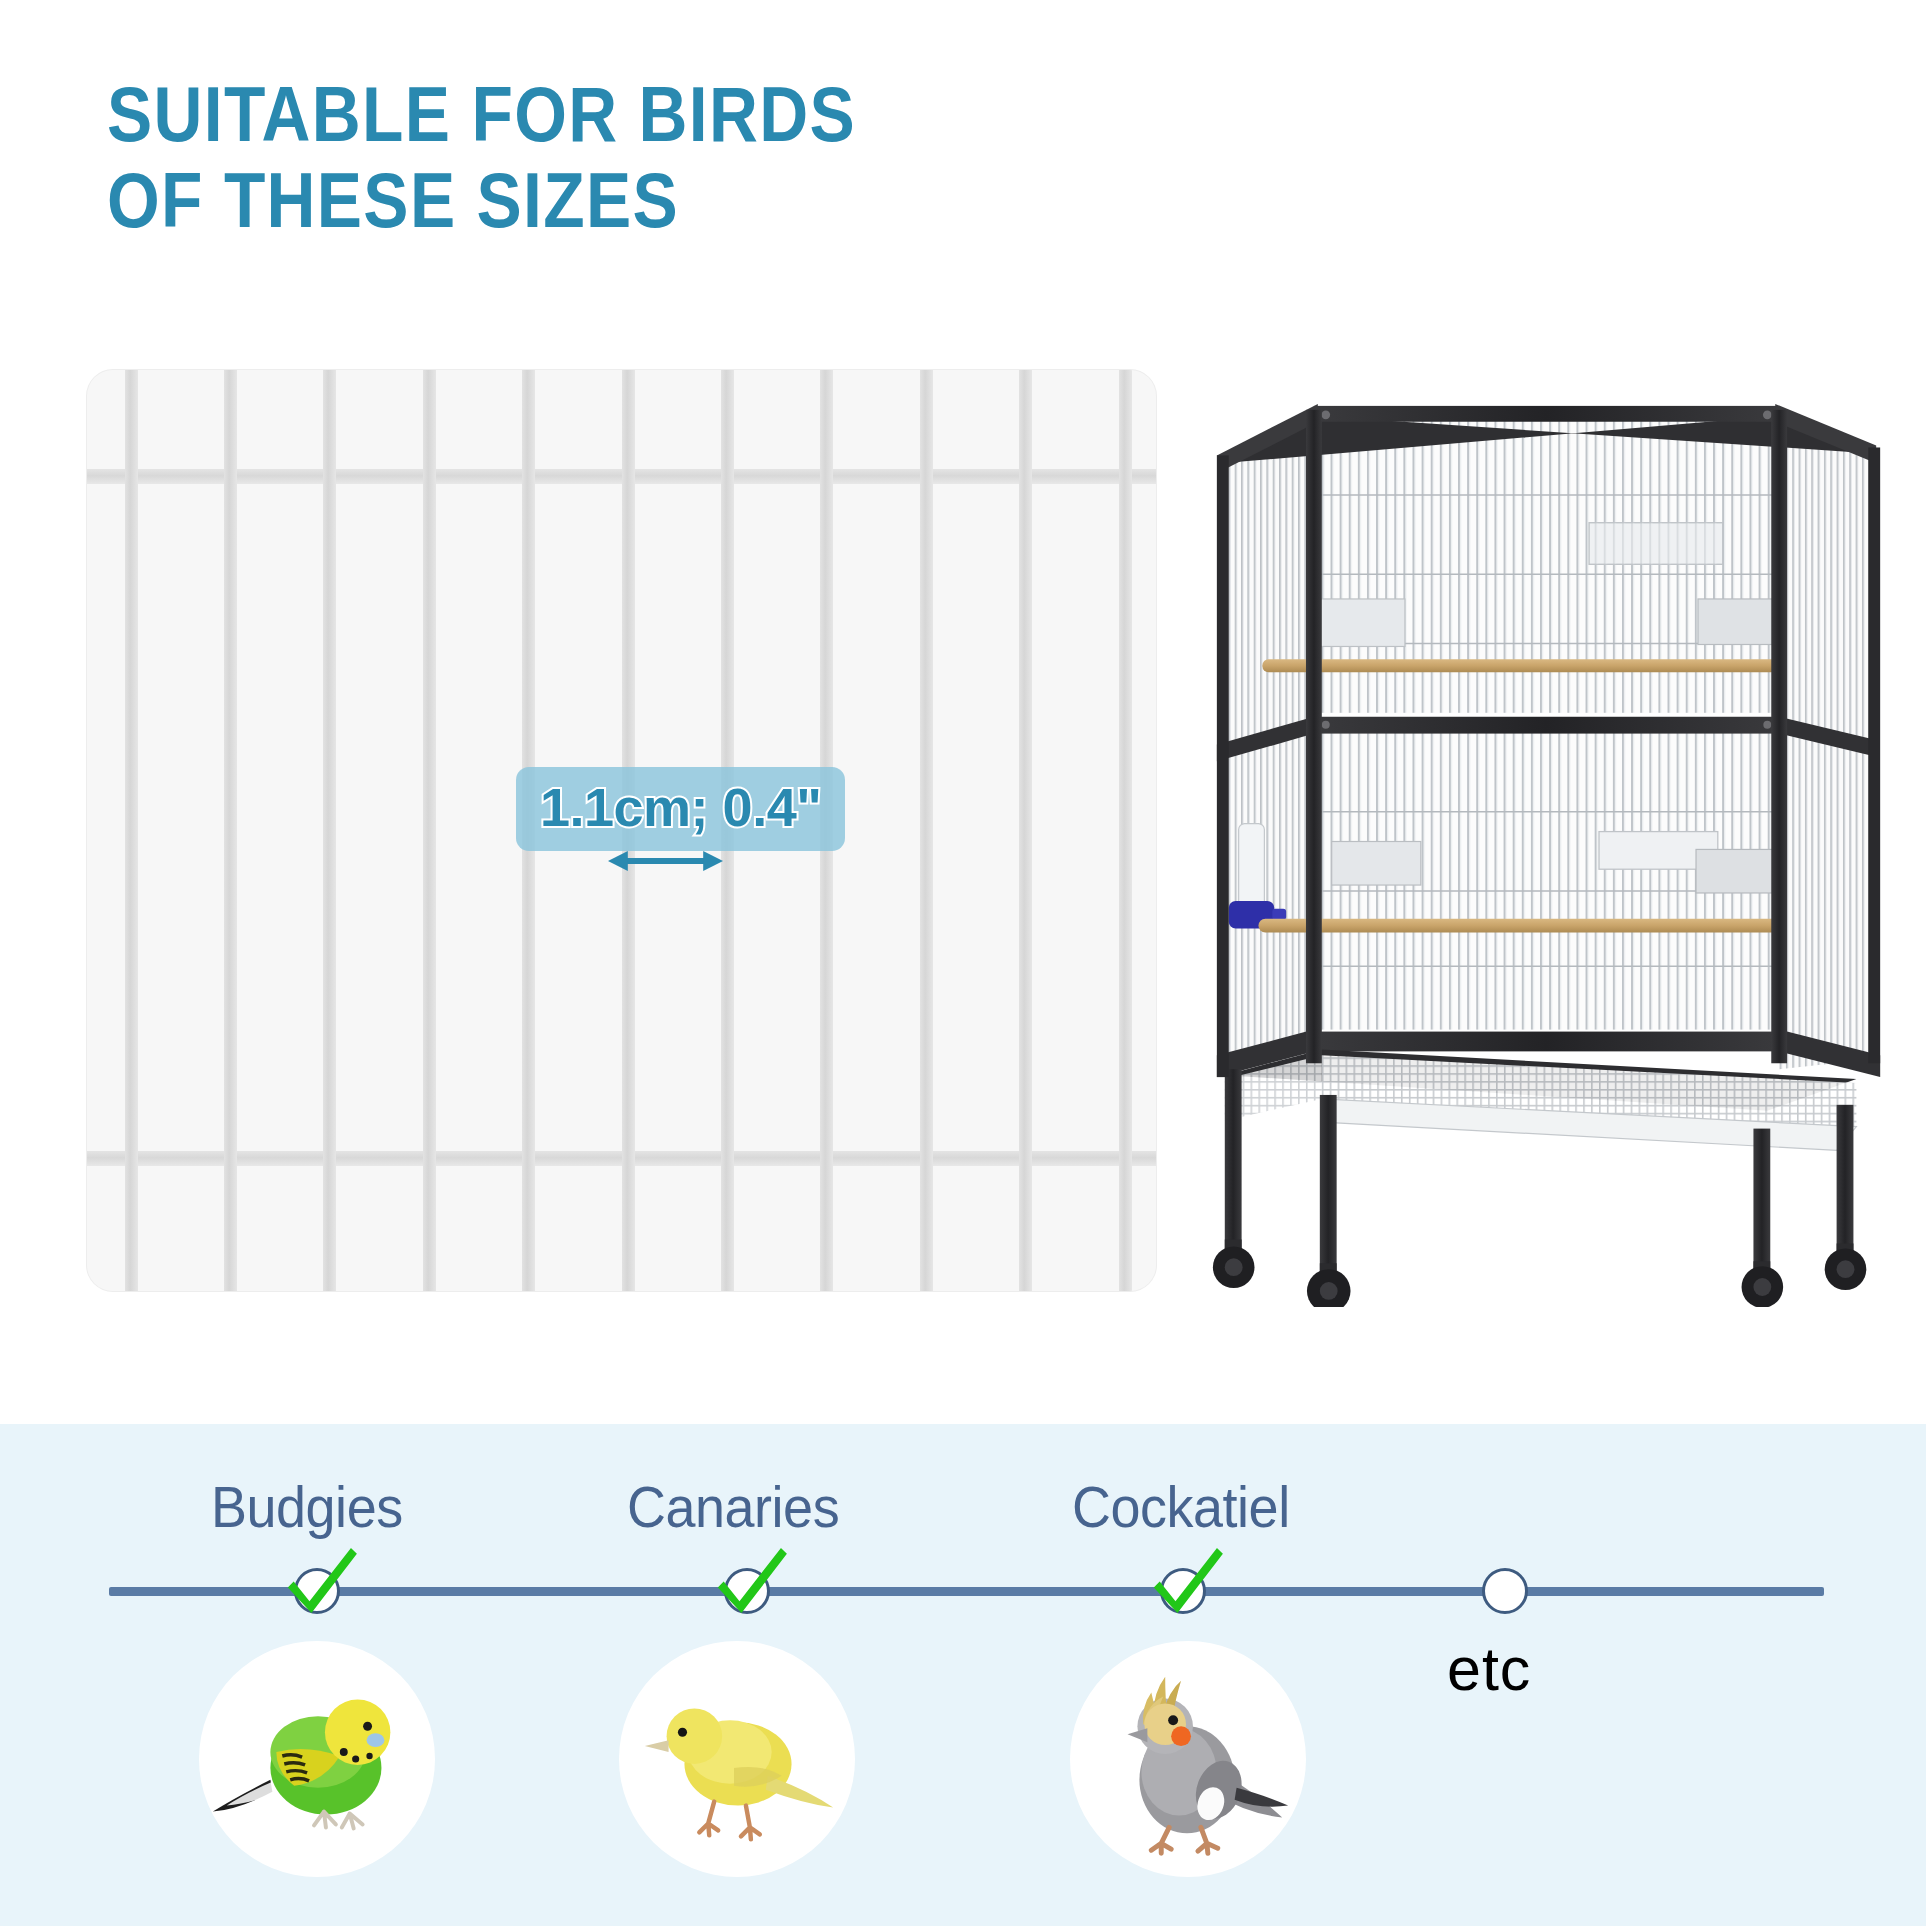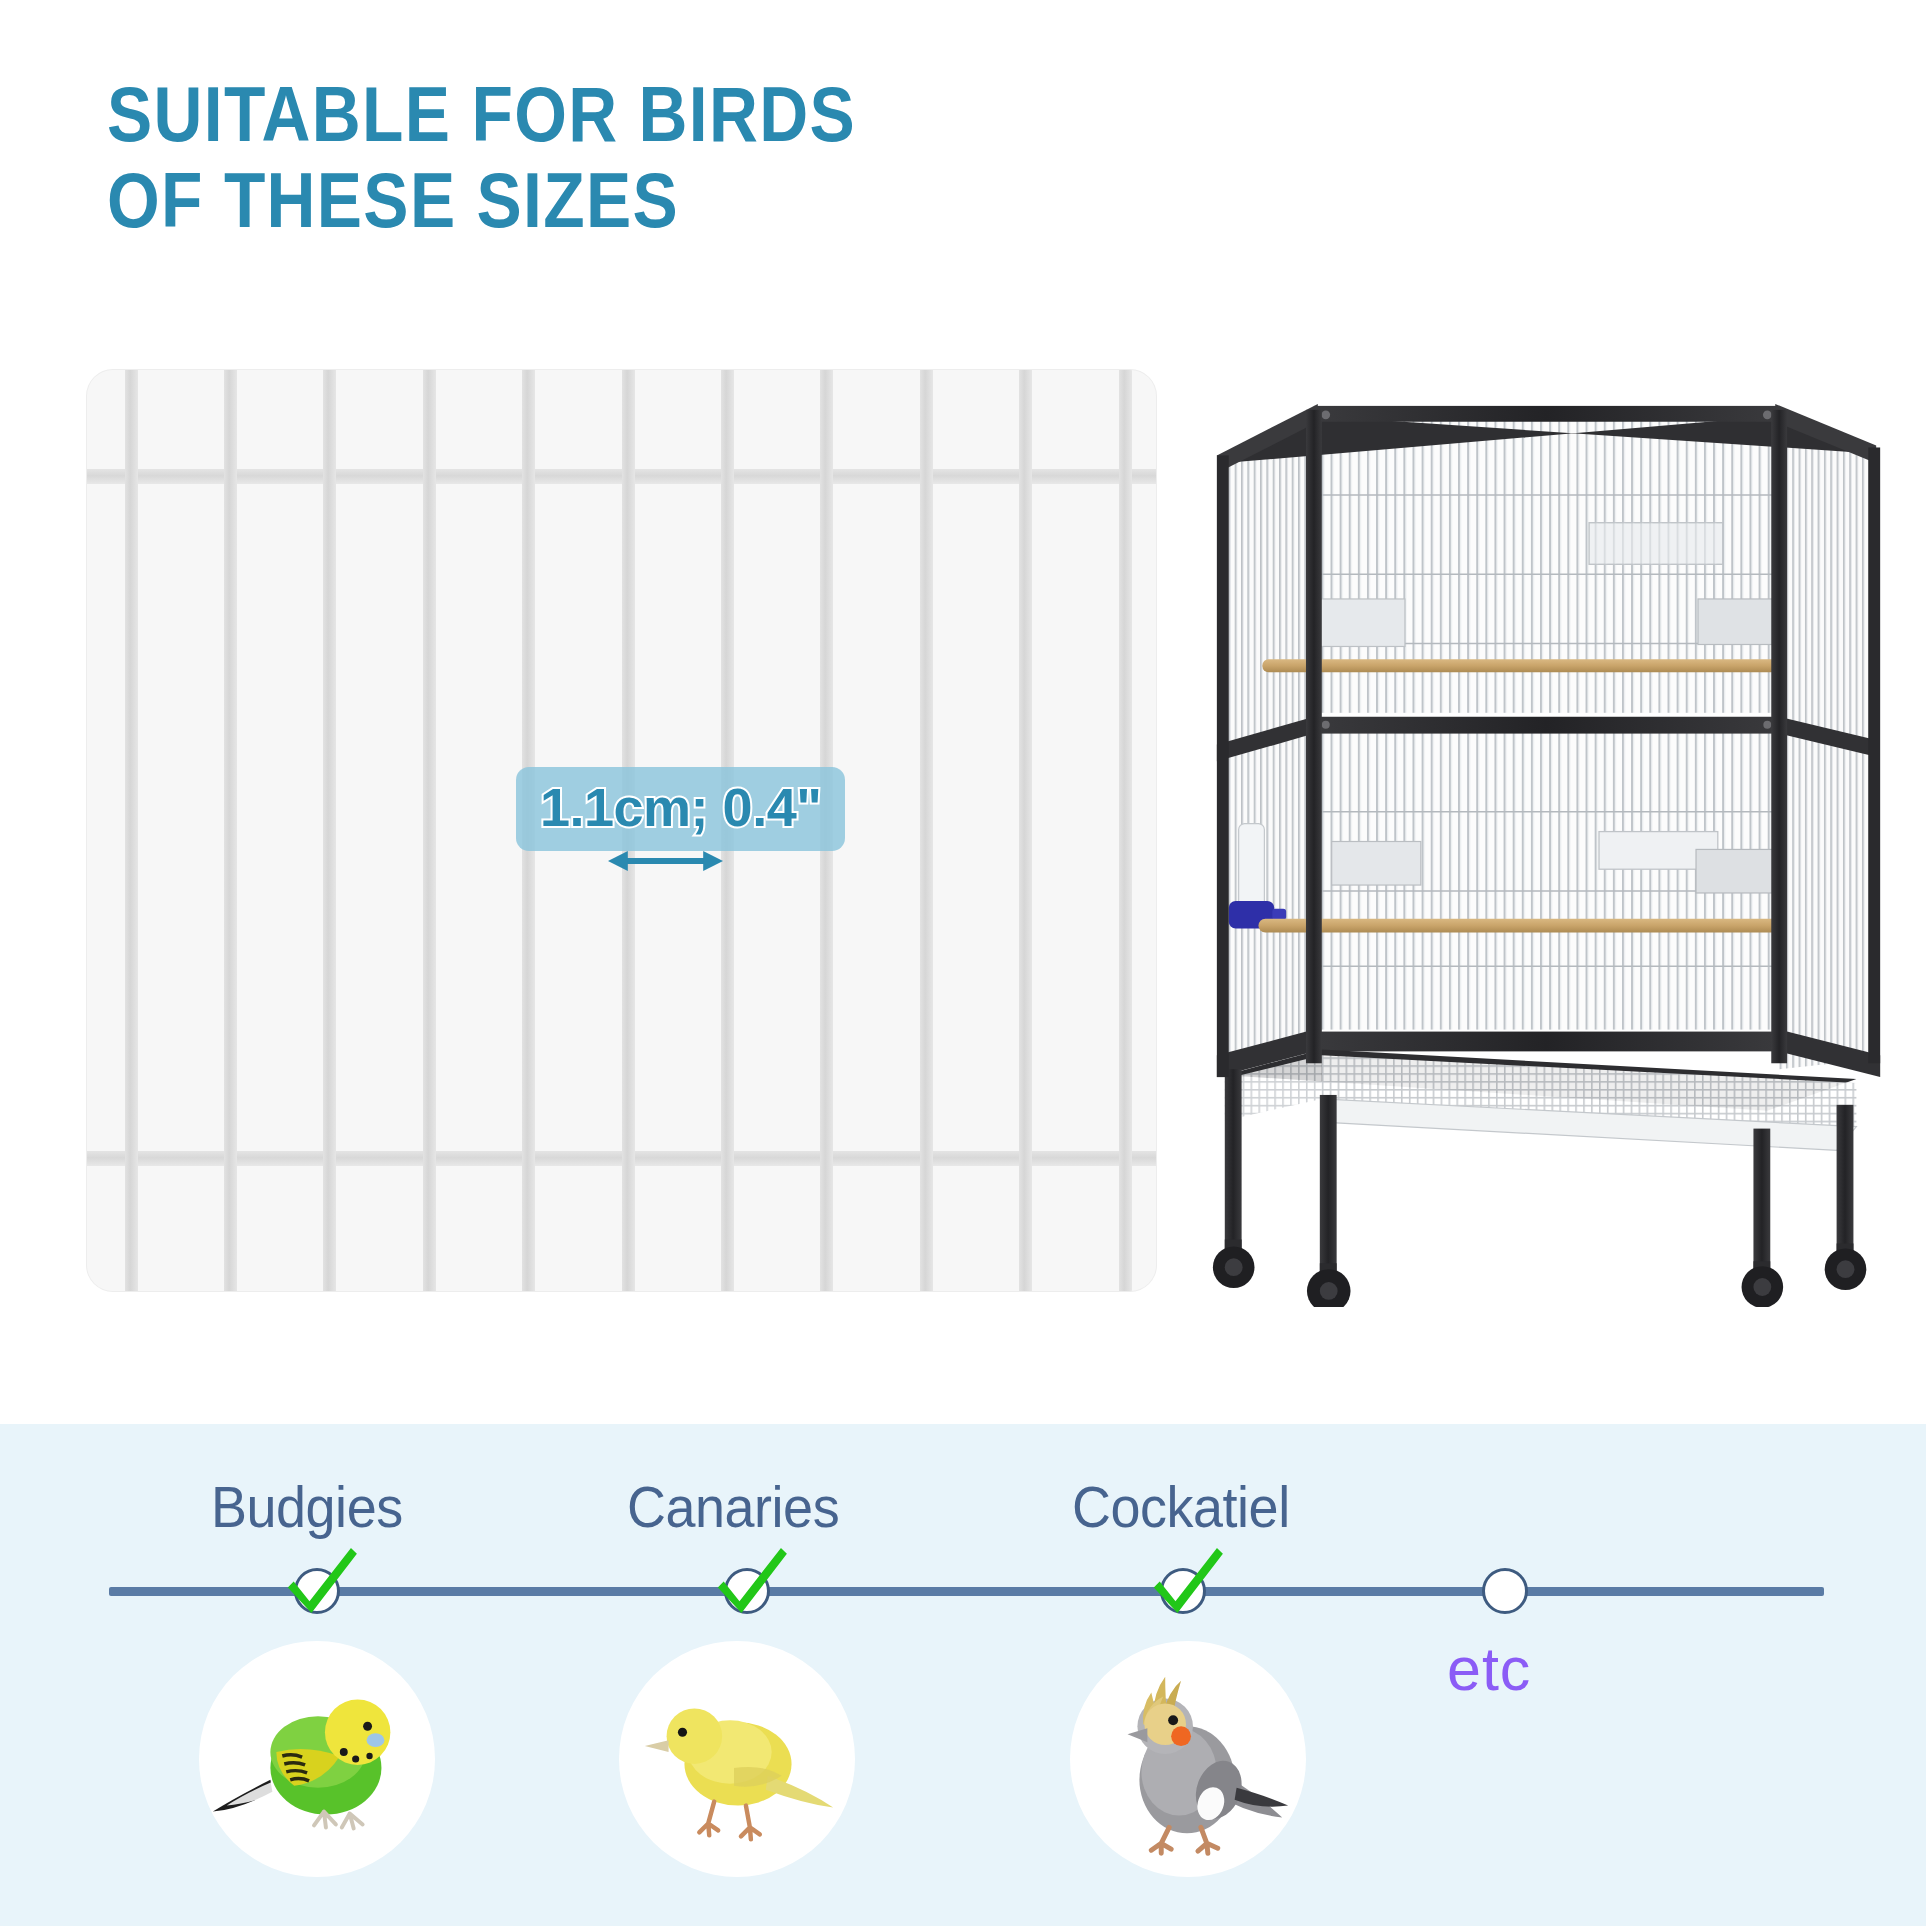--- a/index.html
+++ b/index.html
@@ -115,21 +115,21 @@
     border:3px solid #3E5B80;
     transform:translate(-50%,-50%);
   }
   .tl-check {
     position:absolute;
     width:79px; height:79px;
     transform:translate(-42%,-62%);
   }
   #etc-label {
     position:absolute;
-    color:#8b5cf6;
+    color:#000000;
     font-size:61px;
     font-weight:300;
     letter-spacing:1px;
   }
   .bird-photo-circle {
     position:absolute;
     width:236px; height:236px;
     border-radius:50%;
     background:#ffffff;
     overflow:hidden;

